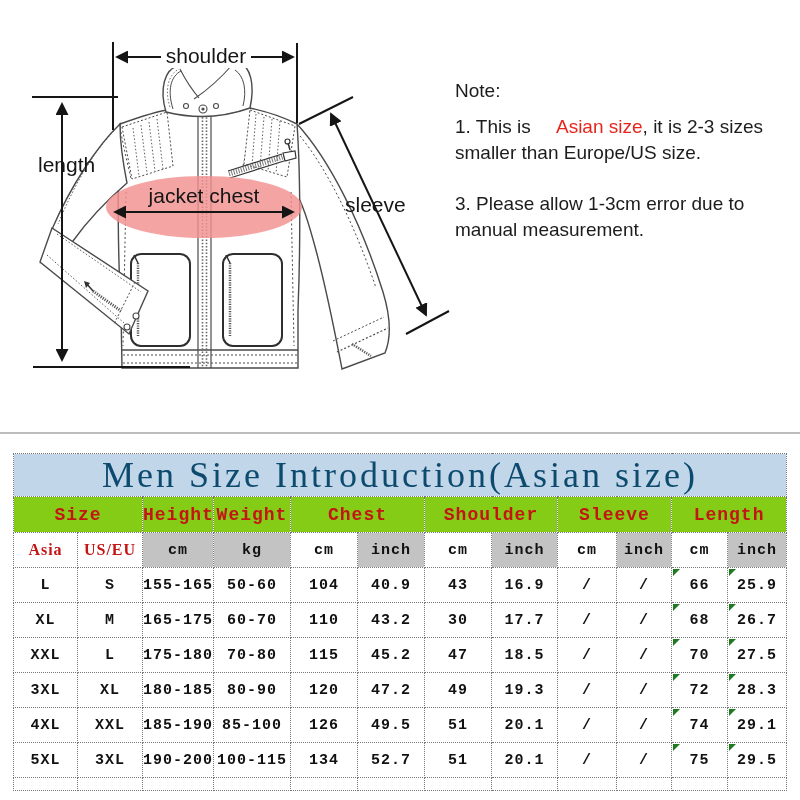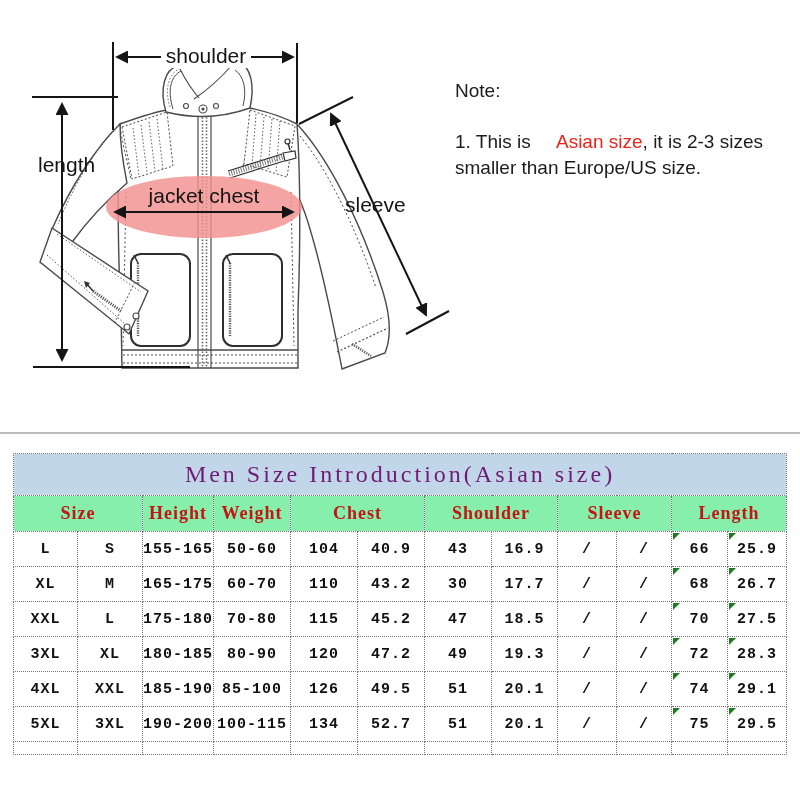--- a/index.html
+++ b/index.html
@@ -8,43 +8,43 @@
     background:#ffffff;font-family:"Liberation Sans",sans-serif;
   }
   .canvas{position:absolute;inset:0;padding-left:12px;}
   svg.diagram{position:absolute;left:0;top:0;}
 
   
   .note{
     position:absolute;left:455px;top:78px;width:342px;
     color:#1c1c1c;font-size:19px;line-height:26px;
   }
-  .note .note-title{margin:0 0 25px 0;}
+  .note .note-title{margin:0 0 10px 0;}
   .note p{margin:0 0 25px 0;}
   .note .red{color:#e8251d;margin-left:20px;}
 
   
   .separator{position:absolute;left:0;top:432px;width:800px;height:2px;background:#bcbcbc;}
 
   
   table.size-table{
     position:absolute;left:13px;top:453px;width:773px;
     border-collapse:collapse;table-layout:fixed;background:#fff;
   }
   .size-table th,.size-table td{
     border:1px dotted #777777;padding:0;text-align:center;vertical-align:middle;overflow:hidden;
   }
   th.tbl-title{
-    height:41px;background:#c2d6ea;color:#701a75;
+    height:41px;background:#c2d6ea;color:#0c4a6e;
     font-family:"Liberation Serif",serif;font-weight:normal;
-    font-size:24px;letter-spacing:3px;
+    font-size:36px;letter-spacing:3px;
   }
   tr.groups th{
-    height:35px;background:#86efac;color:#c41414;
-    font-family:Liberation Serif, serif;font-weight:bold;
+    height:35px;background:#84cc16;color:#c41414;
+    font-family:Liberation Mono, monospace;font-weight:bold;
     font-size:18px;letter-spacing:1px;
   }
   tr.subs th{
     height:34px;background:#ffffff;color:#111111;
     font-family:"Liberation Mono",monospace;font-weight:bold;
     font-size:15px;letter-spacing:1px;
   }
   tr.subs th.red{color:#c41414;font-family:"Liberation Serif",serif;font-size:16px;}
   tr.subs th.gray{background:#c3c3c3;}
   tbody td{
@@ -174,20 +174,21 @@
       <text x="206" y="63" text-anchor="middle">shoulder</text>
       <text x="38" y="172">length</text>
       <text x="204" y="203" text-anchor="middle">jacket chest</text>
       <text x="345" y="212">sleeve</text>
     </g>
   </svg>
 
   <div class="note">
     <div class="note-title">Note:</div>
     <p><span>1. This is </span><span class="red">Asian size</span><span>, it is 2-3 sizes smaller than Europe/US size.</span></p>
+    <p>3. Please allow 1-3cm error due to manual measurement.</p>
   </div>
 
   <div class="separator"></div>
 
   <table class="size-table">
     <colgroup>
       <col style="width:64px">
         <col style="width:65px">
         <col style="width:71px">
         <col style="width:77px">
@@ -206,20 +207,34 @@
       </tr>
       <tr class="groups">
         <th colspan="2">Size</th>
         <th>Height</th>
         <th>Weight</th>
         <th colspan="2">Chest</th>
         <th colspan="2">Shoulder</th>
         <th colspan="2">Sleeve</th>
         <th colspan="2">Length</th>
       </tr>
+      <tr class="subs">
+        <th class="red">Asia</th>
+        <th class="red">US/EU</th>
+        <th class="gray">cm</th>
+        <th class="gray">kg</th>
+        <th>cm</th>
+        <th class="gray">inch</th>
+        <th>cm</th>
+        <th class="gray">inch</th>
+        <th>cm</th>
+        <th class="gray">inch</th>
+        <th>cm</th>
+        <th class="gray">inch</th>
+      </tr>
     </thead>
     <tbody>
         <tr>
     <td><span class="cv">L</span></td>
     <td><span class="cv">S</span></td>
     <td><span class="cv">155-165</span></td>
     <td><span class="cv">50-60</span></td>
     <td><span class="cv">104</span></td>
     <td><span class="cv">40.9</span></td>
     <td><span class="cv">43</span></td>

